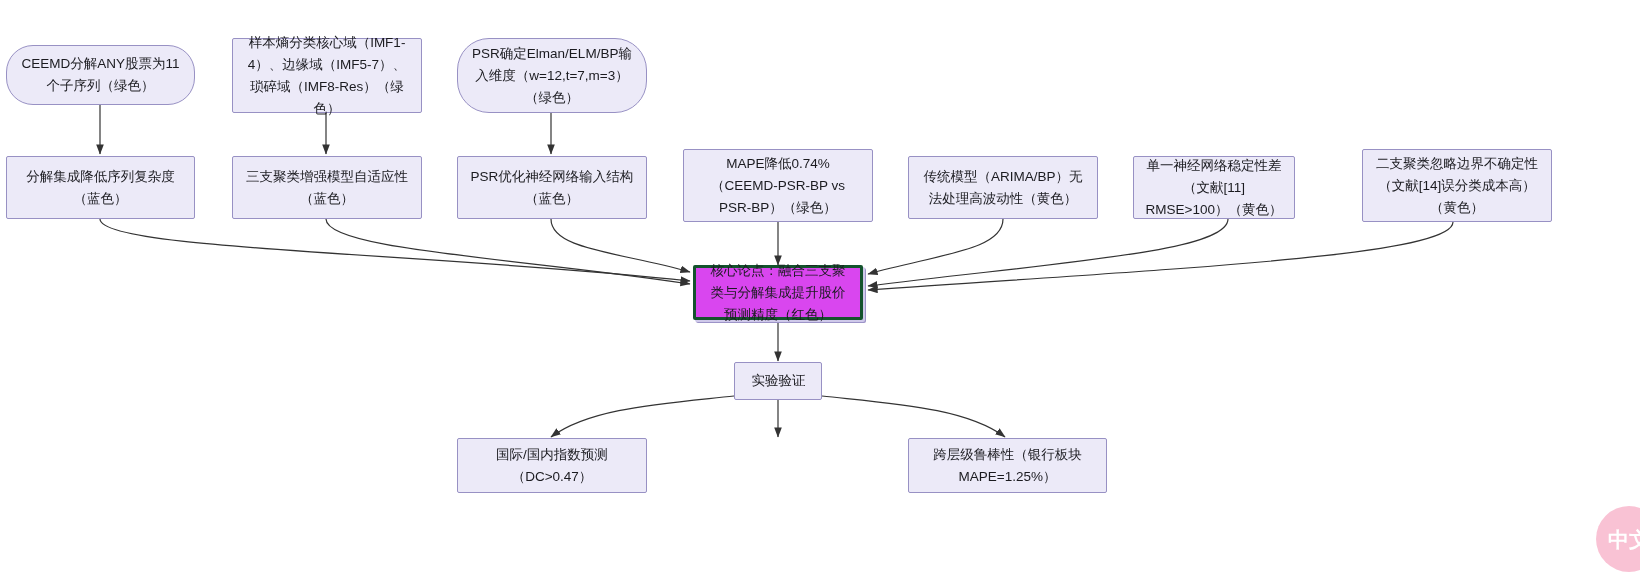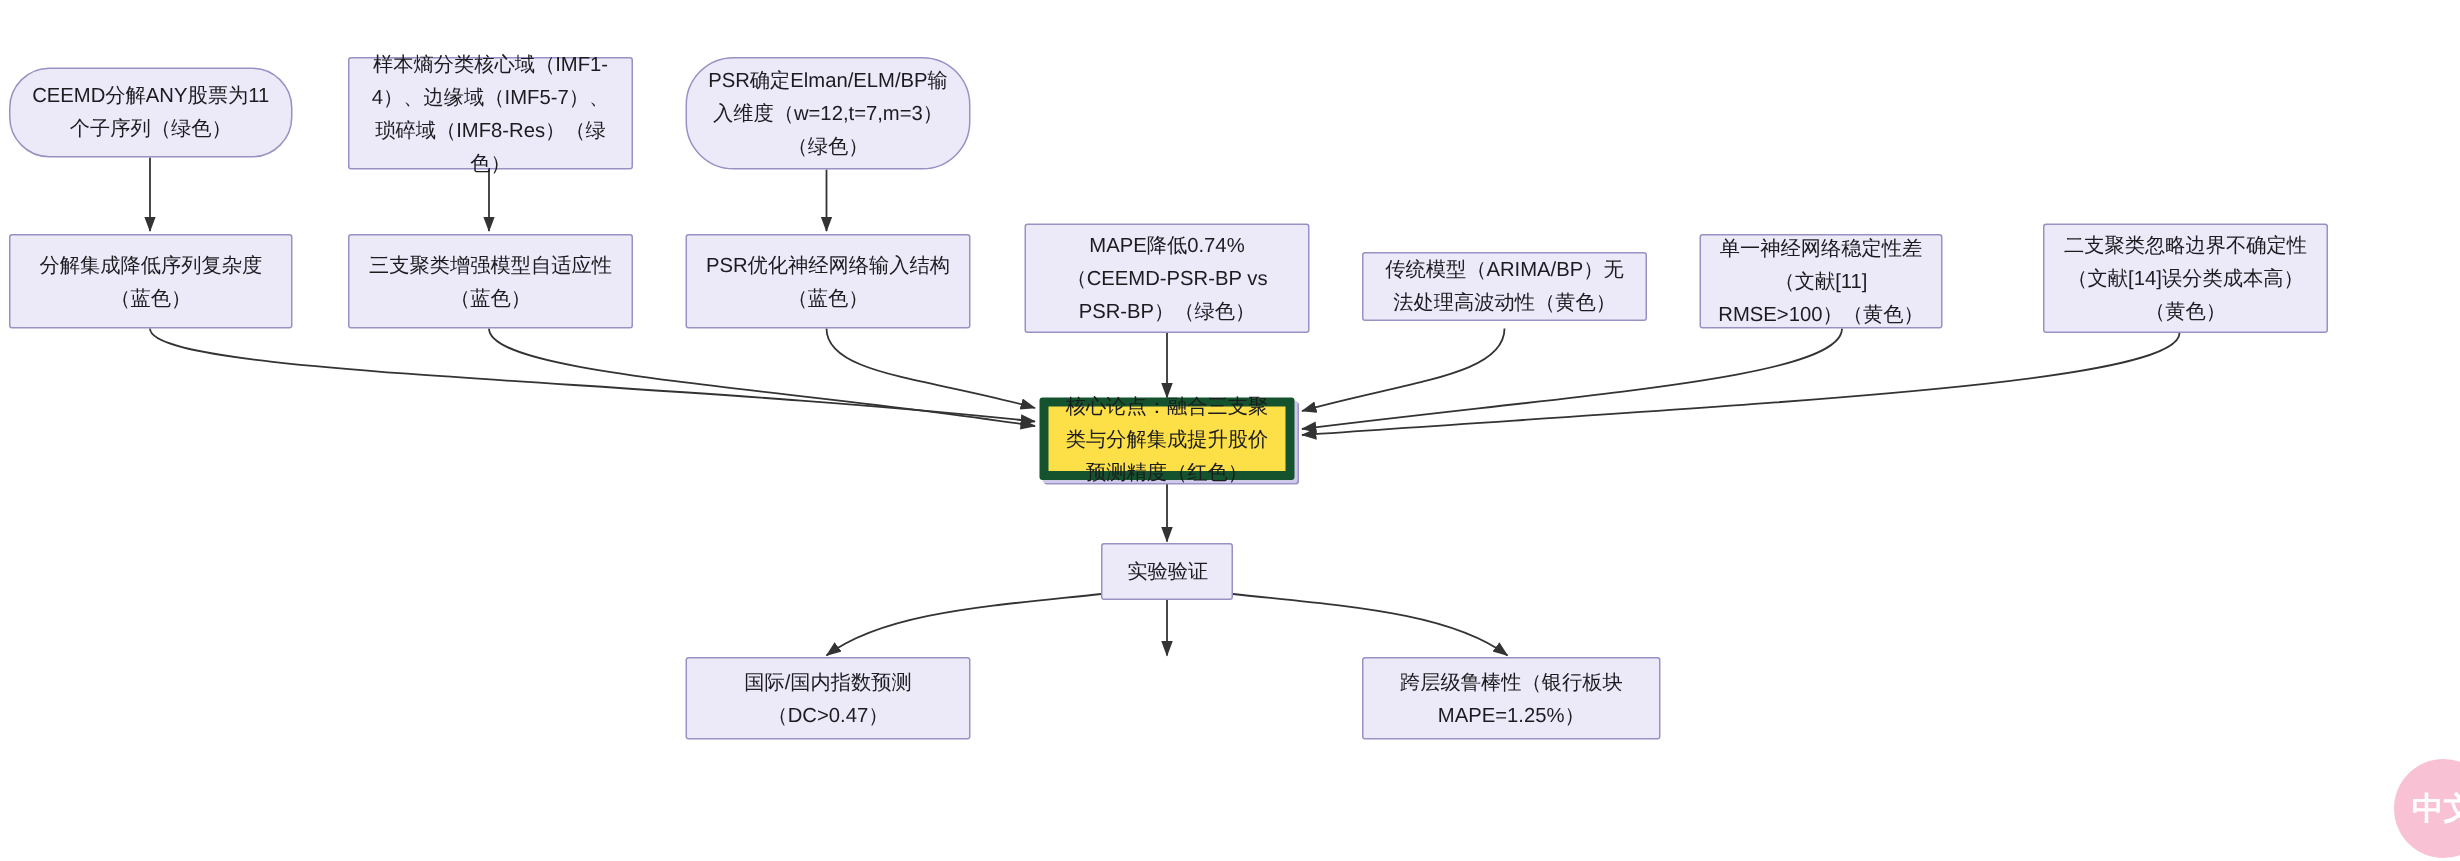--- a/index.html
+++ b/index.html
@@ -23,22 +23,22 @@
     justify-content:center;
     text-align:center;
     color:#1b1b20;
     font-size:13.5px;
     line-height:22px;
     padding:4px 9px;
     z-index:2;
   }
   .node .txt{display:block;width:100%;}
   .node.core{
-    background:#fde047;
-    border:6px solid #14532d;
+    background:#d946ef;
+    border:3px solid #14532d;
     box-shadow:2px 2px 0 0 #CFC9EA, 3px 3px 0 0 #9C93C8;
   }
   .watermark{
     position:absolute;
     right:-22px;bottom:2px;
     width:66px;height:66px;
     border-radius:50%;
     background:#F9BFD2;
     color:#ffffff;
     font-size:21px;
@@ -107,21 +107,21 @@
   </div>
 
   <div class="node" style="left:457px;top:156px;width:190px;height:63px;">
     <span class="txt">PSR优化神经网络输入结构（蓝色）</span>
   </div>
 
   <div class="node" style="left:683px;top:149px;width:190px;height:73px;">
     <span class="txt">MAPE降低0.74%（CEEMD-PSR-BP vs PSR-BP）（绿色）</span>
   </div>
 
-  <div class="node" style="left:908px;top:168px;width:190px;height:46px;">
+  <div class="node" style="left:908px;top:156px;width:190px;height:63px;">
     <span class="txt">传统模型（ARIMA/BP）无法处理高波动性（黄色）</span>
   </div>
 
   <div class="node" style="left:1133px;top:156px;width:162px;height:63px;">
     <span class="txt">单一神经网络稳定性差（文献[11] RMSE&gt;100）（黄色）</span>
   </div>
 
   <div class="node" style="left:1362px;top:149px;width:190px;height:73px;justify-content:flex-end;">
     <span class="txt">二支聚类忽略边界不确定性（文献[14]误分类成本高）（黄色）</span>
   </div>

